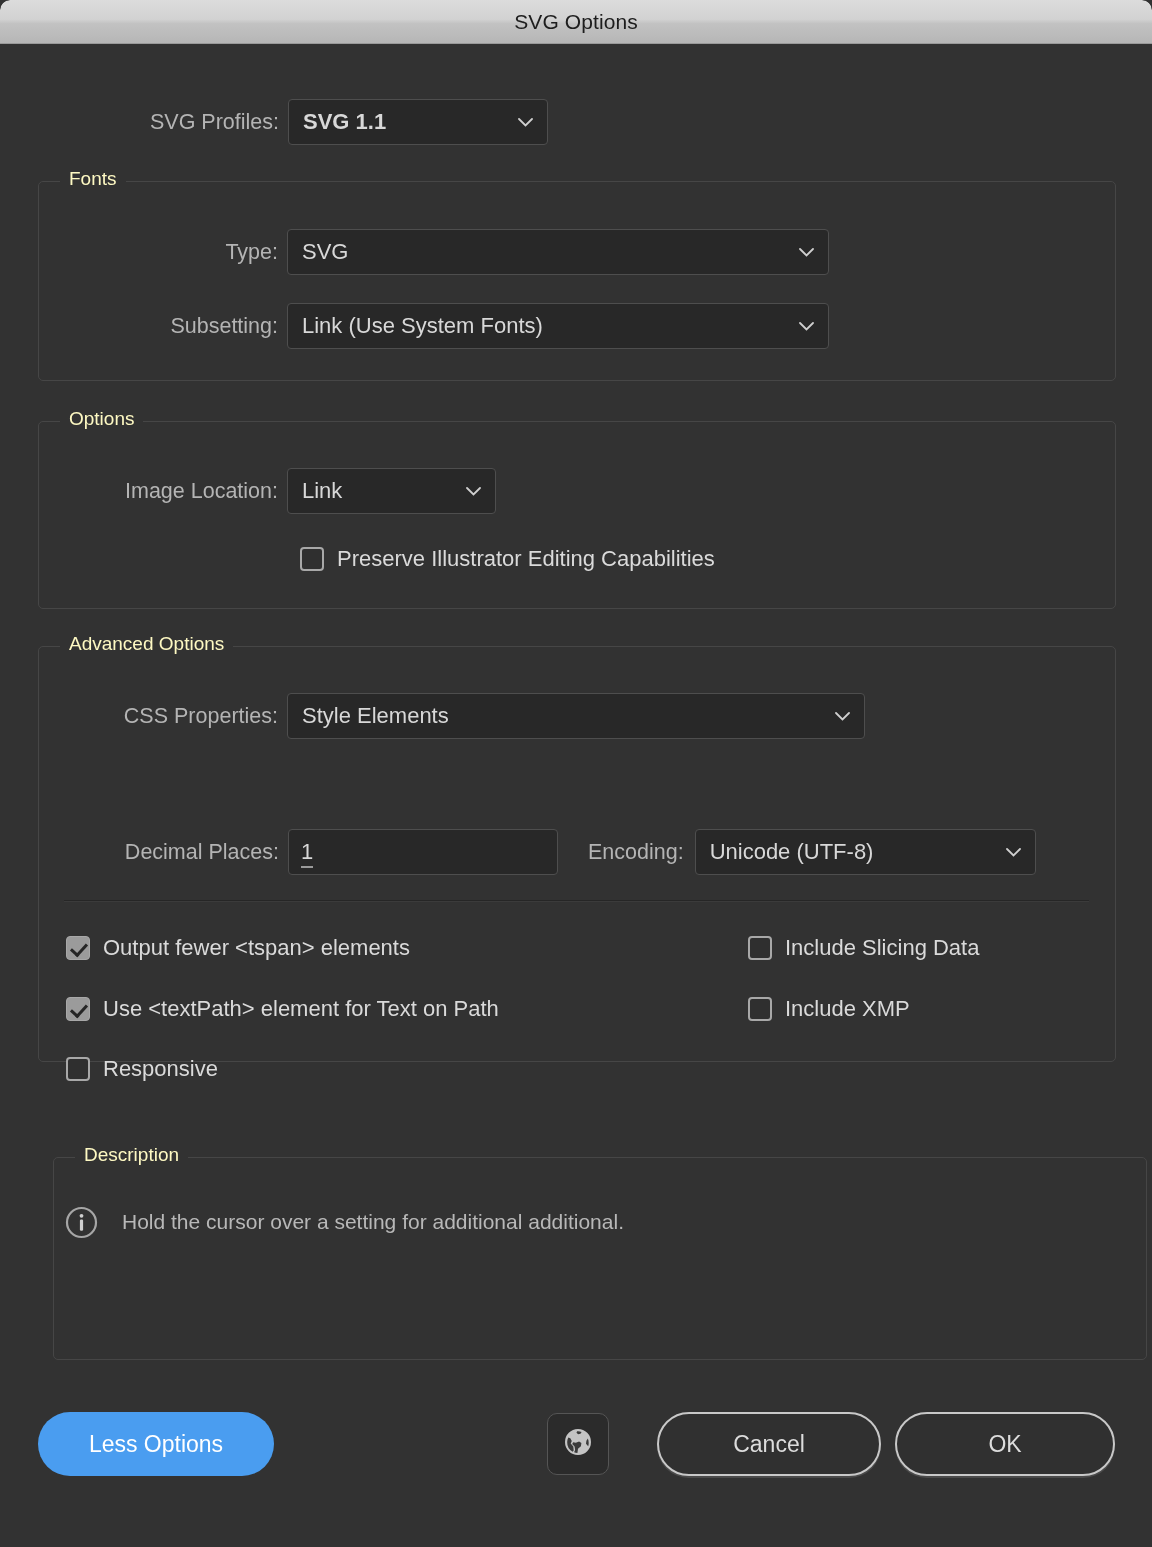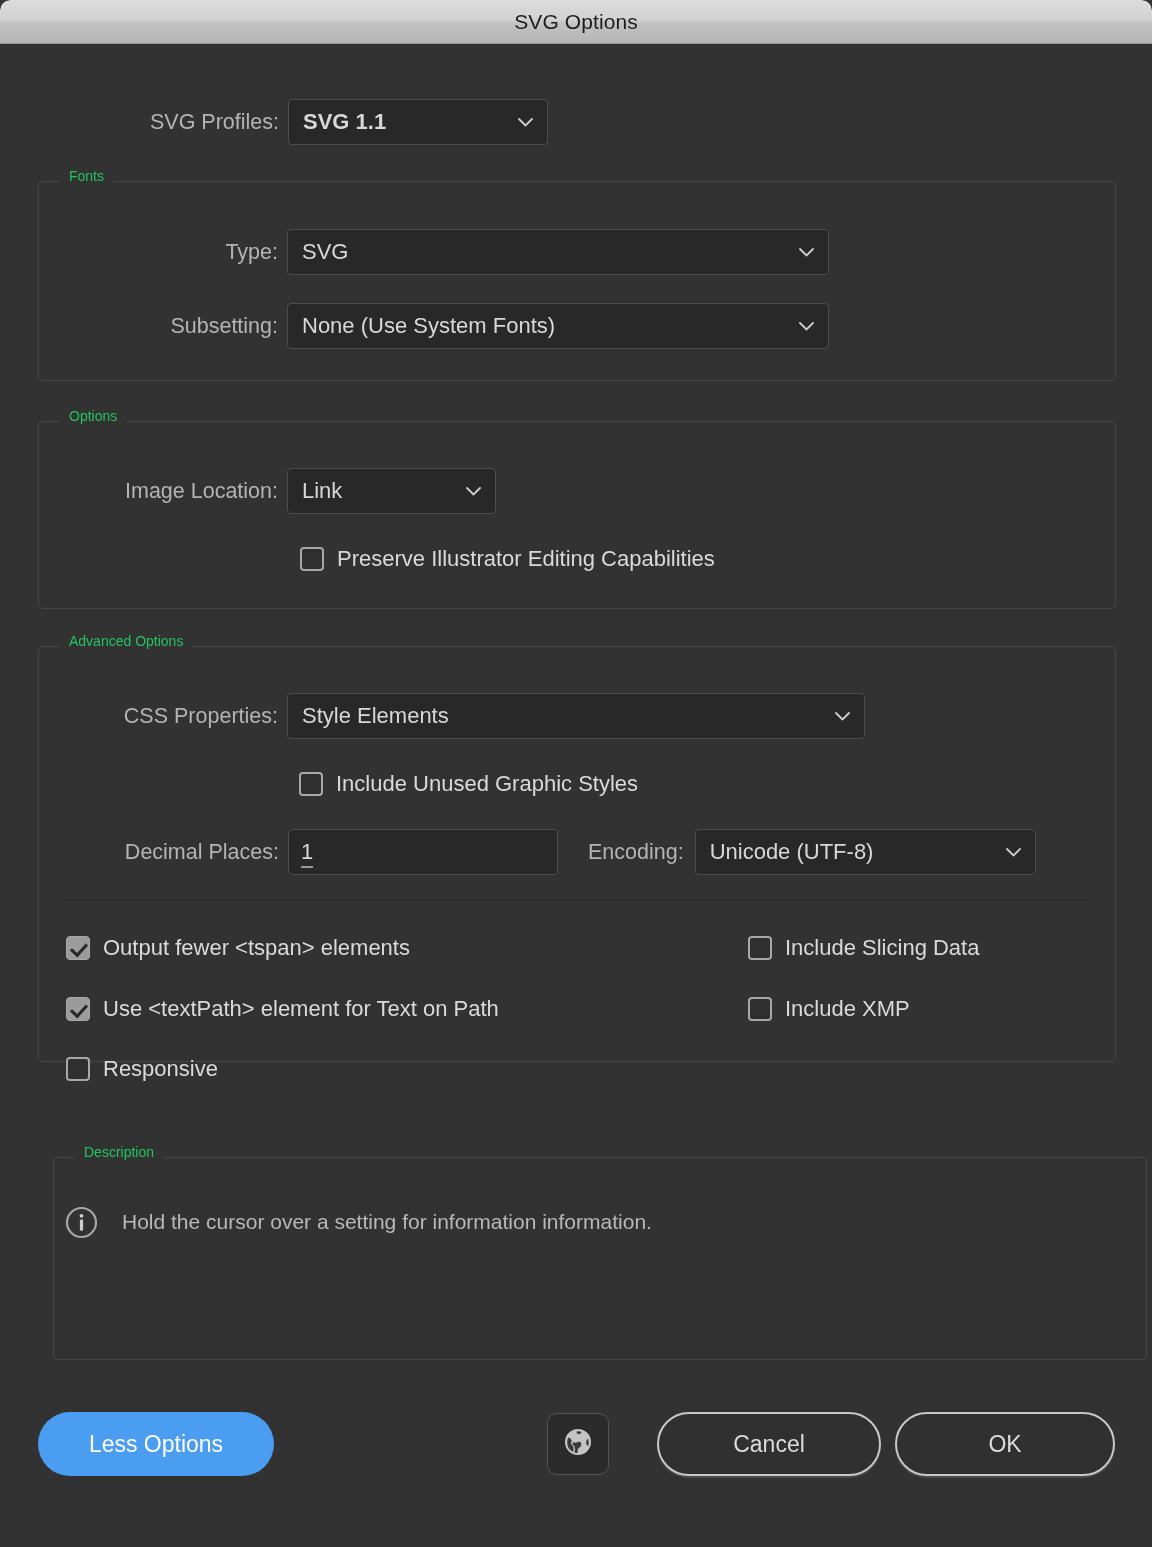--- a/index.html
+++ b/index.html
@@ -116,22 +116,22 @@
     position: absolute;
     border: 1px solid #464646;
     border-radius: 5px;
   }
   .group-title {
     position: absolute;
     top: -14px;
     left: 21px;
     background: #323232;
     padding: 0 9px;
-    color: #22c55e;
-    font-size: 14px;
+    color: #fef9c3;
+    font-size: 19px;
     white-space: nowrap;
   }
 
   
   .cbrow {
     position: absolute;
     display: flex;
     align-items: center;
   }
   .cbox {
@@ -248,21 +248,21 @@
           <svg viewBox="0 0 15 9" width="15" height="9">
               <path d="M1 1 L7.5 7.5 L14 1" stroke="#cfcfcf" stroke-width="1.8" fill="none" stroke-linecap="round"></path>
             </svg>
         </span>
       </div>
     </div>
 
     <div style="position:absolute; left:0; top:121px; width:100%; height:46px; display:flex; align-items:center;">
       <span class="label" style="width:248px; text-align:right; padding-right:9px;">Subsetting:</span>
       <div class="select" style="width:542px;">
-        <span class="value-text">None (Use System Fonts)</span>
+        <span class="value-text">Link (Use System Fonts)</span>
         <span class="chev">
           <svg viewBox="0 0 15 9" width="15" height="9">
               <path d="M1 1 L7.5 7.5 L14 1" stroke="#cfcfcf" stroke-width="1.8" fill="none" stroke-linecap="round"></path>
             </svg>
         </span>
       </div>
     </div>
   </div>
 
   <div class="group" style="left:38px; top:421px; width:1078px; height:188px;">
@@ -294,24 +294,20 @@
       <div class="select" style="width:578px;">
         <span class="value-text">Style Elements</span>
         <span class="chev">
           <svg viewBox="0 0 15 9" width="15" height="9">
               <path d="M1 1 L7.5 7.5 L14 1" stroke="#cfcfcf" stroke-width="1.8" fill="none" stroke-linecap="round"></path>
             </svg>
         </span>
       </div>
     </div>
 
-    <div class="cbrow" style="left:260px; top:124px;">
-      <span class="cbox off"></span>
-      <span class="cb-label">Include Unused Graphic Styles</span>
-    </div>
 
     <div style="position:absolute; left:0; top:182px; width:100%; height:46px; display:flex; align-items:center;">
       <span class="label" style="width:249px; text-align:right; padding-right:9px;">Decimal Places:</span>
       <div class="textinput" style="width:270px;">
         <span class="value-text caretwrap">1</span>
       </div>
       <span class="label" style="margin-left:30px;">Encoding:</span>
       <div class="select" style="width:341px; margin-left:11px;">
         <span class="value-text">Unicode (UTF-8)</span>
         <span class="chev">
@@ -351,21 +347,21 @@
     <span class="group-title">Description</span>
   </div>
 
   <span class="info-icon">
     <svg viewBox="0 0 33 33" width="33" height="33">
       <circle cx="16.5" cy="16.5" r="14.5" fill="none" stroke="#a6a6a6" stroke-width="2.2"></circle>
       <circle cx="16.5" cy="9.8" r="1.9" fill="#cfcfcf"></circle>
       <rect x="14.9" y="13.6" width="3.2" height="11.2" rx="1.2" fill="#cfcfcf"></rect>
     </svg>
   </span>
-  <span style="position:absolute; left:122px; top:1210px; color:#b8b8b8; font-size:21px; white-space:nowrap;">Hold the cursor over a setting for information information.</span>
+  <span style="position:absolute; left:122px; top:1210px; color:#b8b8b8; font-size:21px; white-space:nowrap;">Hold the cursor over a setting for additional additional.</span>
 
   <div class="btn btn-primary-blue" style="left:38px; top:1412px; width:236px;">
     <span>Less Options</span>
   </div>
 
 
   <div class="btn-icon" style="left:547px; top:1413px;">
     <span>
       <svg viewBox="0 0 34 34" width="34" height="34">
         <circle cx="17" cy="17" r="13" fill="#3a3a3a"></circle>

